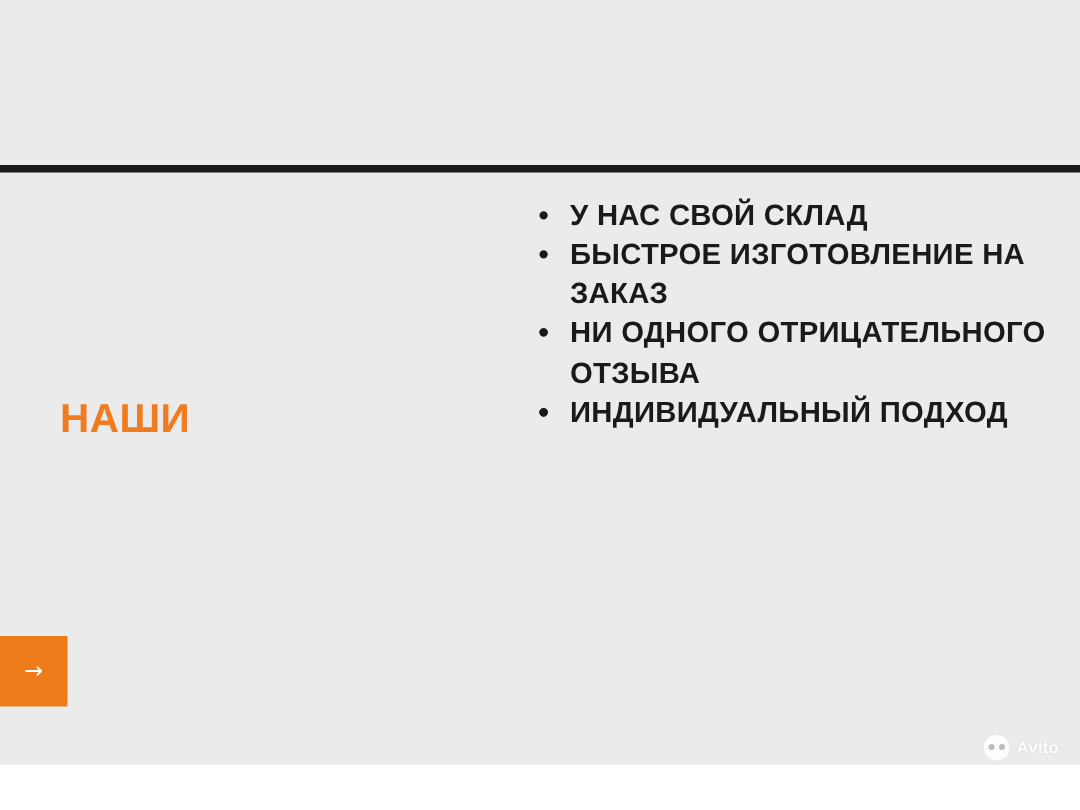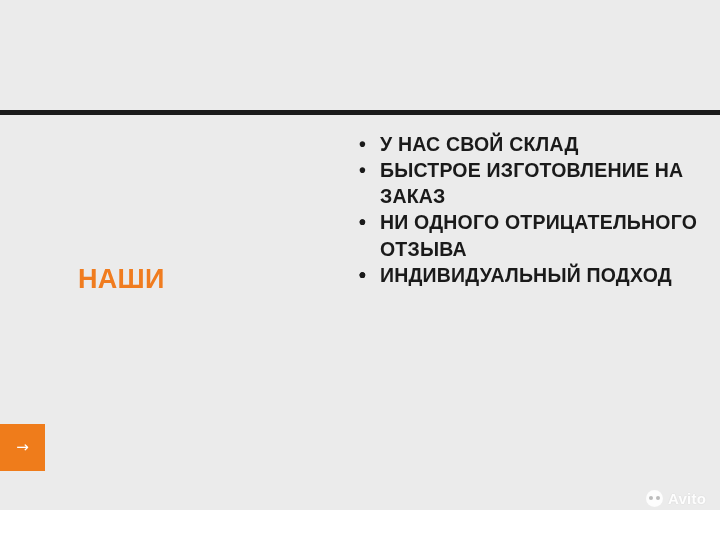--- a/index.html
+++ b/index.html
@@ -44,21 +44,20 @@
     width: 300px;
     color: #f07c1f;
     font-size: 27px;
     font-weight: bold;
     line-height: 1.32;
     letter-spacing: 0.3px;
     text-transform: uppercase;
   }
   .heading .line {
     display: block;
-    margin-left: 38px;
   }
   .arrow-button {
     position: absolute;
     left: 0;
     top: 424px;
     width: 45px;
     height: 47px;
     background: #ef7c1b;
     display: flex;
     align-items: center;
@@ -124,21 +123,21 @@
   }
   .watermark .wm-mark::before {
     width: 4px; height: 4px;
     left: 3px; top: 6px;
   }
   .watermark .wm-mark::after {
     width: 4px; height: 4px;
     right: 3px; top: 6px;
   }
   .watermark .wm-text {
-    font-size: 15px;
+    font-size: 11px;
     font-weight: bold;
     color: #ffffff;
     text-shadow: 0 0 2px rgba(0,0,0,0.12);
     letter-spacing: 0.2px;
   }
 </style>
 </head>
 <body>
 
 <div class="slide">

